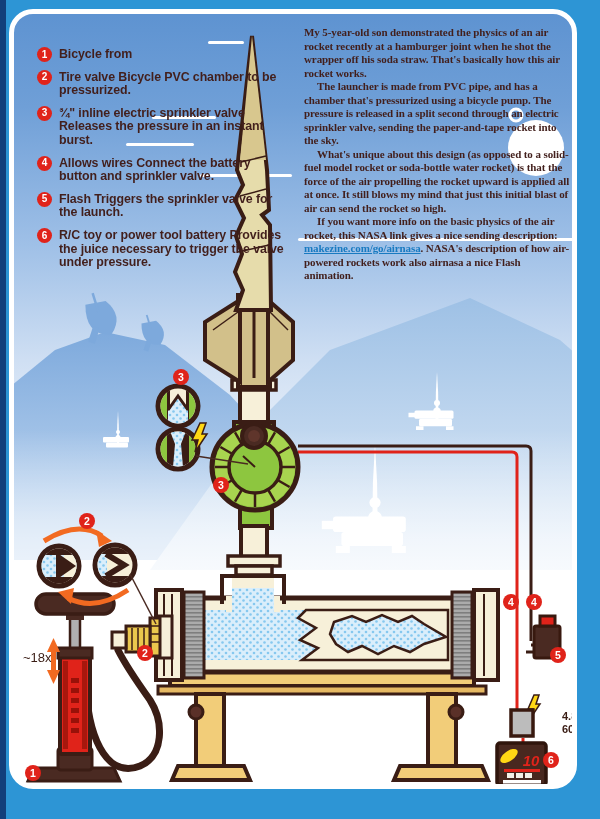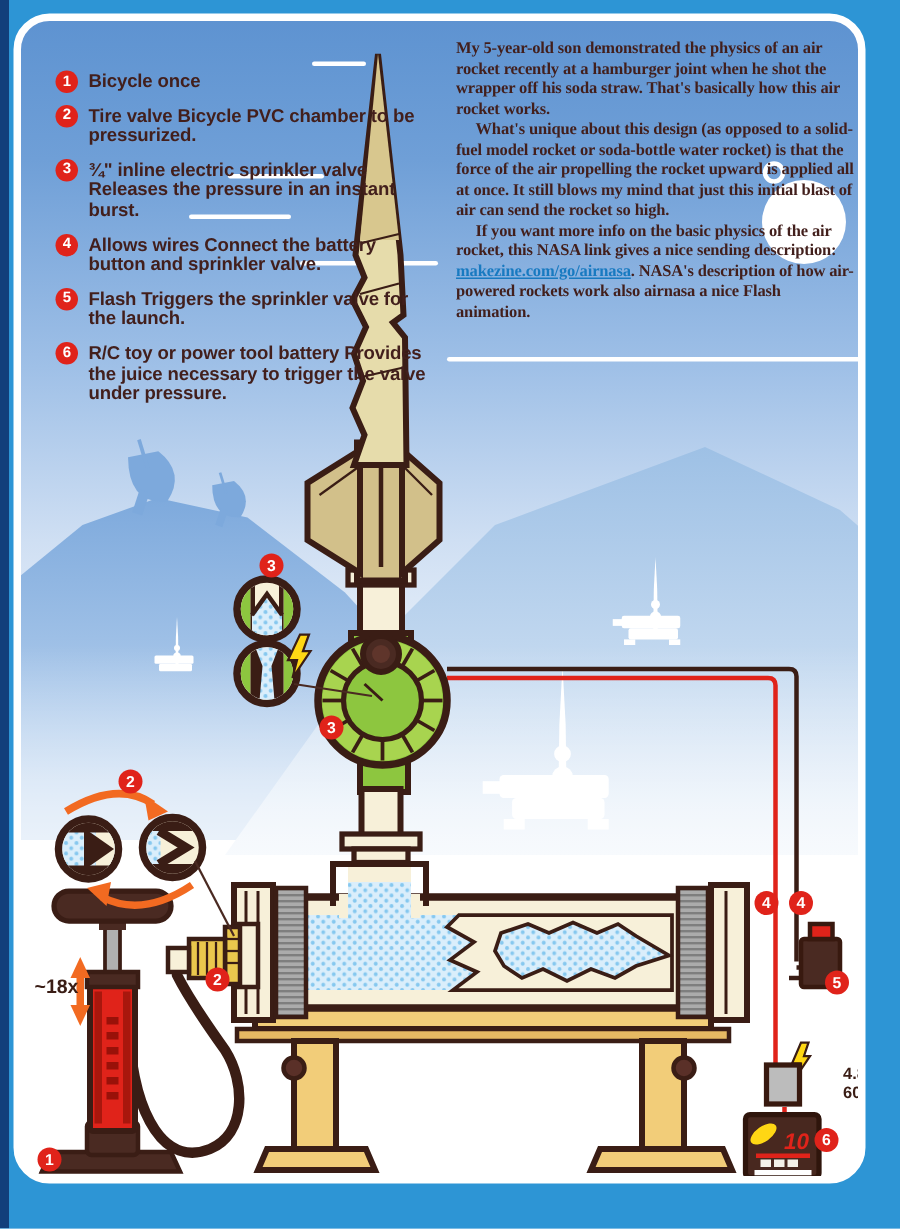--- a/index.html
+++ b/index.html
@@ -15,21 +15,21 @@
   .legend{position:absolute;left:37px;top:48px;width:250px;color:#421f1c;}
   .legend .item{position:relative;padding-left:22px;margin-bottom:9px;font-size:12.4px;line-height:13.6px;
                 font-weight:bold;letter-spacing:-.1px;}
   .badge{position:absolute;left:0;top:-1px;width:15px;height:15px;border-radius:50%;background:#e0231a;
          color:#fff;font-size:10px;font-weight:bold;display:flex;align-items:center;justify-content:center;}
   .article{position:absolute;left:304px;top:26px;width:268px;font-size:11px;line-height:13.5px;
            font-weight:bold;color:#421f1c;letter-spacing:-.1px;font-family:Liberation Serif, serif;}
   .article p{margin:0;}
   .article p + p{text-indent:13px;}
   .link{color:#187ac1;text-decoration:underline;cursor:pointer;margin-top:16px;}
-  .label-18x{position:absolute;left:23px;top:650px;font-size:13px;font-weight:bold;color:#3a1d15;}
+  .label-18x{position:absolute;left:23px;top:650px;font-size:13px;font-weight:normal;color:#3a1d15;}
   .label-batt{position:absolute;left:562px;top:710px;font-size:11px;line-height:12.5px;font-weight:bold;color:#3a1d15;}
 </style>
 </head>
 <body>
 
 <div class="page">
   <div class="left-strip"></div>
   <div class="panel">
     <div class="canvas">
 
@@ -352,21 +352,21 @@
               <circle cx="551" cy="760" r="8" fill="#e0231a"></circle>
               <text x="551" y="763.5" fill="#fff">6</text>
             </g>
         </g>
       </svg>
 
 
       <div class="legend">
         <div class="item">
           <span class="badge">1</span>
-          <span>Bicycle once</span>
+          <span>Bicycle from</span>
           <span></span>
         </div>
         <div class="item">
           <span class="badge">2</span>
           <span>Tire valve</span>
           <span>Bicycle PVC chamber to be pressurized.</span>
         </div>
         <div class="item">
           <span class="badge">3</span>
           <span>¾" inline electric sprinkler valve</span>
@@ -384,20 +384,21 @@
         </div>
         <div class="item">
           <span class="badge">6</span>
           <span>R/C toy or power tool battery</span>
           <span>Provides the juice necessary to trigger the valve under pressure.</span>
         </div>
       </div>
 
       <div class="article">
         <p>My 5-year-old son demonstrated the physics of an air rocket recently at a hamburger joint when he shot the wrapper off his soda straw. That's basically how this air rocket works.</p>
+        <p>The launcher is made from PVC pipe, and has a chamber that's pressurized using a bicycle pump. The pressure is released in a split second through an electric sprinkler valve, sending the paper-and-tape rocket into the sky.</p>
         <p>What's unique about this design (as opposed to a solid-fuel model rocket or soda-bottle water rocket) is that the force of the air propelling the rocket upward is applied all at once. It still blows my mind that just this initial blast of air can send the rocket so high.</p>
         <p><span>If you want more info on the basic physics of the air rocket, this NASA link gives a nice sending description: </span><span class="link">makezine.com/go/airnasa</span><span>. NASA's description of how air-powered rockets work also airnasa a nice Flash animation.</span></p>
       </div>
 
       <div class="label-18x">~18x</div>
       <div class="label-batt">
         <div>4.8V</div>
         <div>600mAh</div>
       </div>
 

